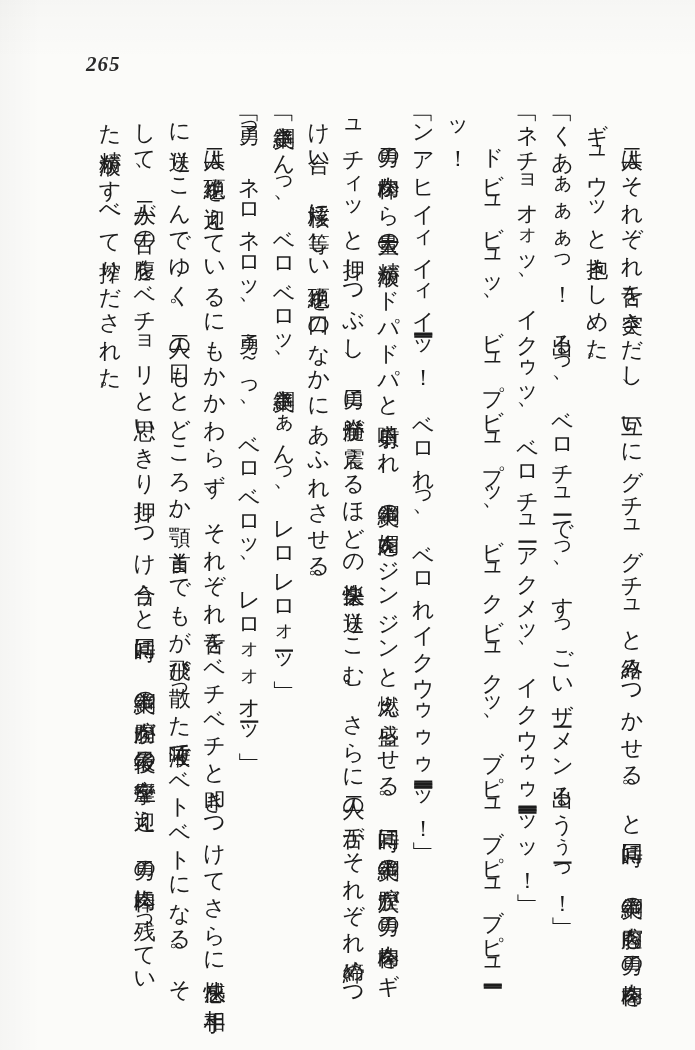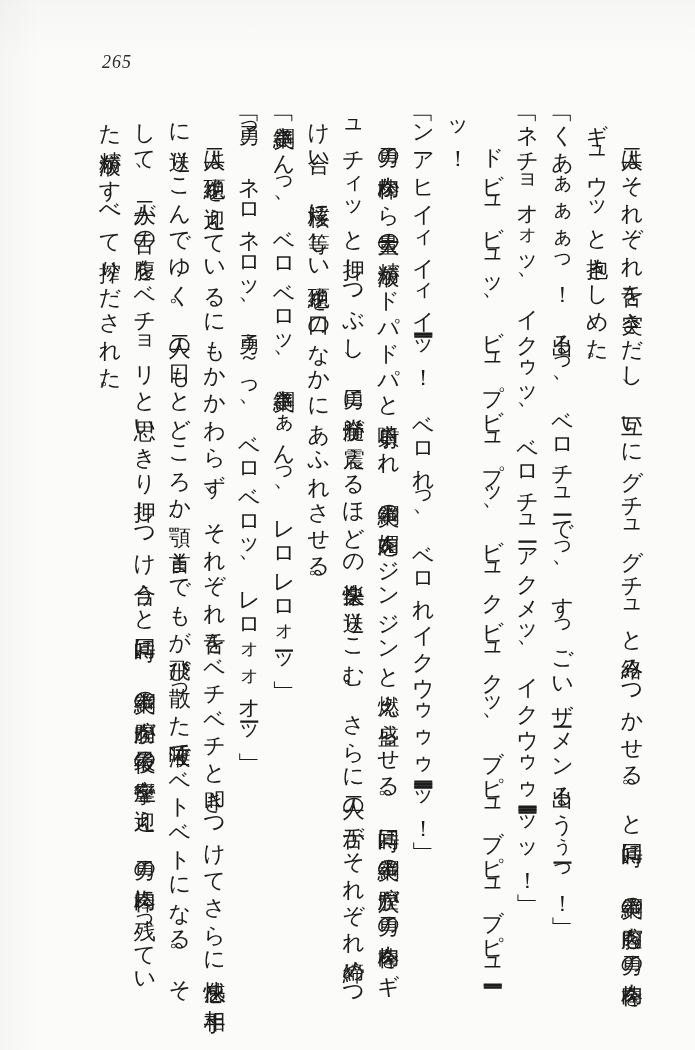--- a/index.html
+++ b/index.html
@@ -18,25 +18,26 @@
     position: absolute;
     inset: 0;
     background:
       linear-gradient(90deg, rgba(0,0,0,0.025) 0, rgba(0,0,0,0) 40px),
       linear-gradient(180deg, rgba(0,0,0,0.02) 0, rgba(0,0,0,0) 60px),
       #fbfbf9;
   }
   .page-number {
     position: absolute;
     top: 52px;
-    left: 102px;
-    font-size: 18px;
+    left: 86px;
+    font-size: 21px;
     font-style: italic;
     letter-spacing: 1px;
     color: #2a2a2a;
+    font-weight: bold;
   }
   .text-block {
     position: absolute;
     top: 108px;
     right: 46px;
     height: 896px;
     writing-mode: vertical-rl;
     text-orientation: mixed;
     color: #1c1c1c;
     font-size: 22px;

